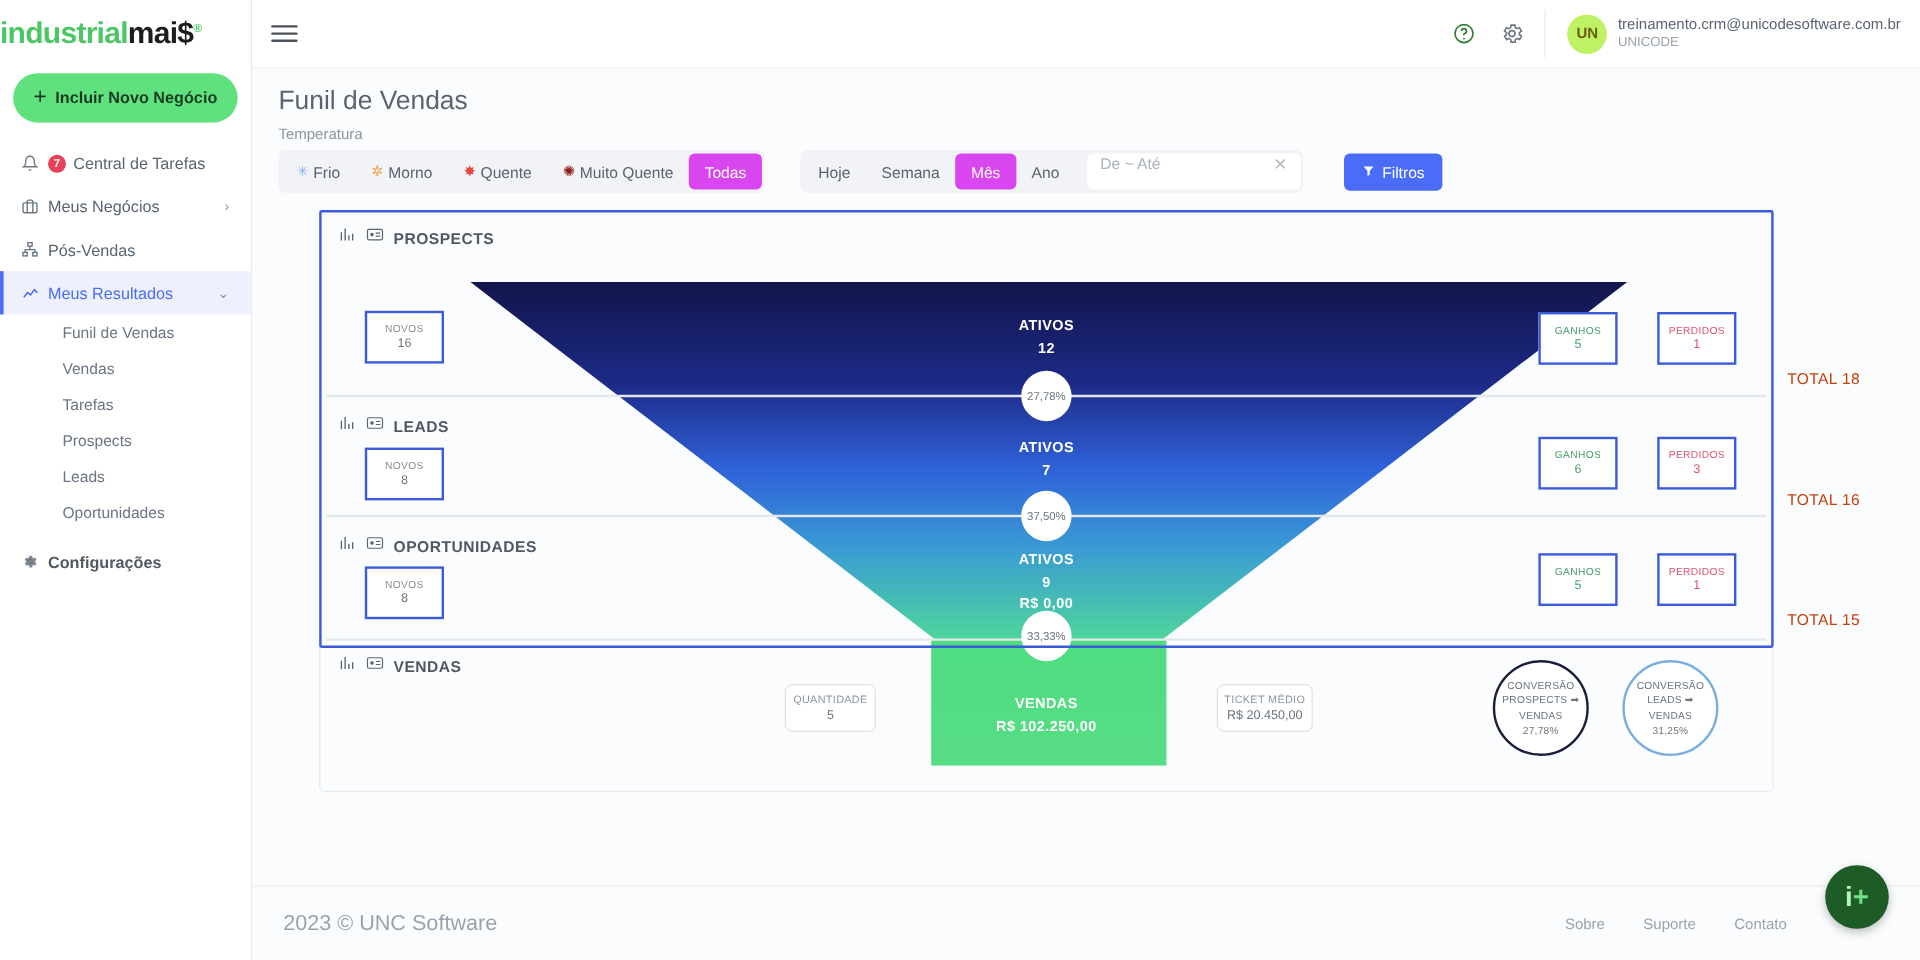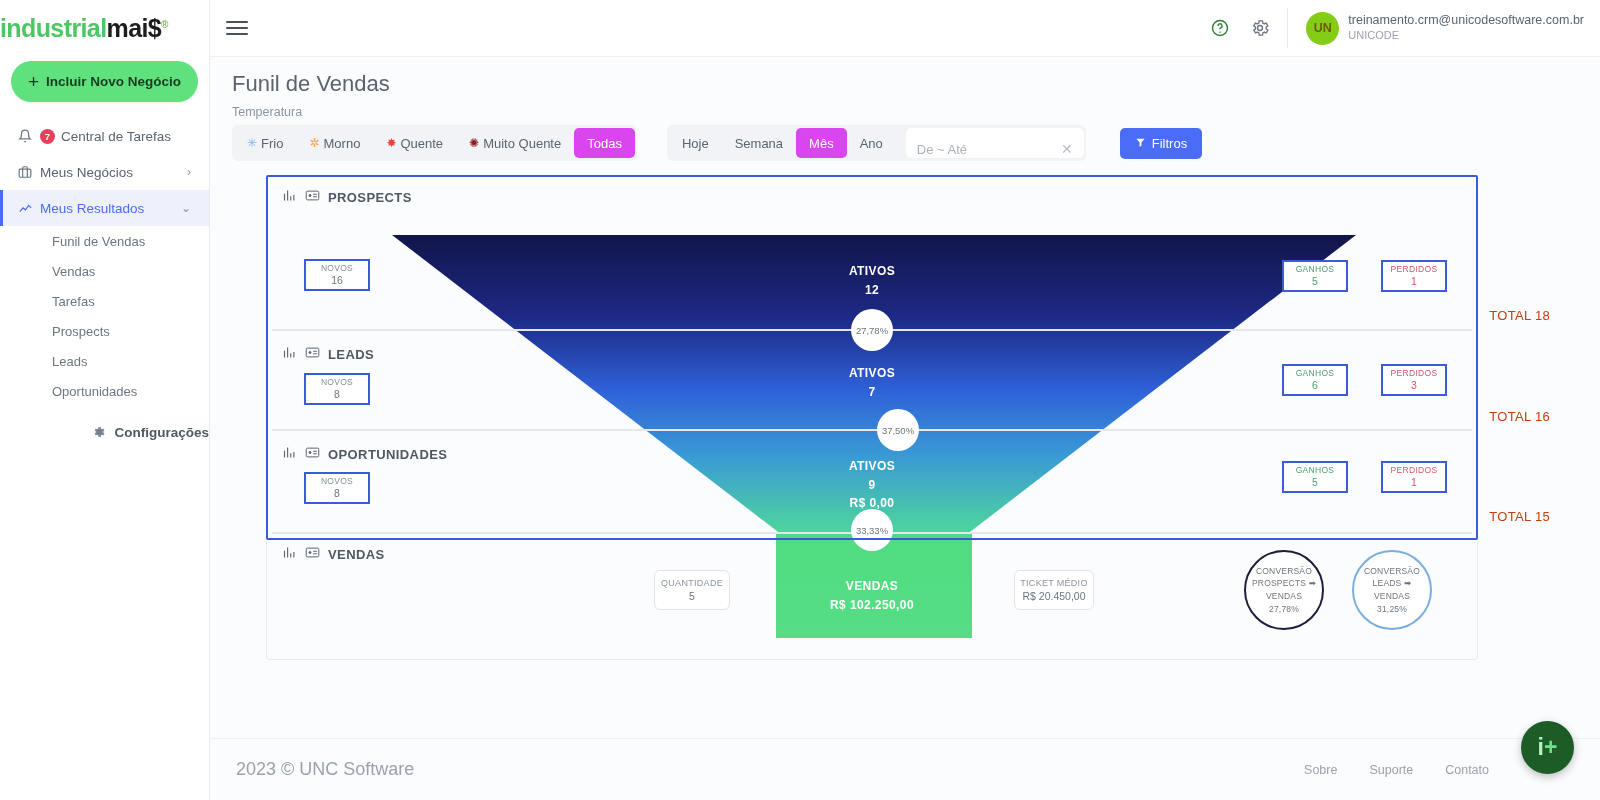--- a/index.html
+++ b/index.html
@@ -77,21 +77,21 @@
   .main { flex: 1; height: 800px; position: relative; background: #fbfcfe; }
   .topbar {
     height: 57px; background:#fff; border-bottom:1px solid #edf0f3;
     display:flex; align-items:center; padding: 0 16px;
   }
   .hamburger { width: 22px; cursor:pointer; display:flex; flex-direction:column; gap:4px;}
   .hamburger span { display:block; height:2px; background:#4a5159; border-radius:1px;}
   .topbar-right { margin-left:auto; display:flex; align-items:center; gap:14px;}
   .icon-btn { width:26px;height:26px;display:flex;align-items:center;justify-content:center;cursor:pointer;}
   .user-box { display:flex; align-items:center; gap:9px; padding-left:18px; border-left:1px solid #e9ecef; height:40px; cursor:pointer;}
-  .avatar { width:33px;height:33px;border-radius:50%;background:#84cc16;color:#6b5a12;
+  .avatar { width:33px;height:33px;border-radius:50%;background:#bef264;color:#6b5a12;
             display:flex;align-items:center;justify-content:center;font-size:12.5px;font-weight:600;}
   .user-email { font-size:12.5px; color:#5a6470; line-height:1.25;}
   .user-org { font-size:11px; color:#9aa3ad; line-height:1.25;}
 
   .page-head { padding: 14px 0 0 22px; }
   .page-title { font-size: 22px; color:#5a6470; font-weight:400; }
   .temp-label { font-size: 12.5px; color:#8b95a1; margin-top: 8px; }
 
   .filter-row { display:flex; align-items:center; gap:0; padding: 6px 0 0 22px; }
   .pill-group {
@@ -99,21 +99,21 @@
   }
   .pill {
     height:30px; padding: 0 13px; display:flex;align-items:center; gap:4px;
     font-size:13px; color:#5a6470; border-radius:5px; cursor:pointer; white-space:nowrap;
   }
   .pill.sel { background:#d946ef; color:#fff; }
   .pill .tico { font-size:12px; }
   .group2 { margin-left:30px; }
   .date-input {
     margin-left: 10px; width:178px; height:30px; background:#fff; border-radius:5px;
-    display:flex; align-items:flex-end; padding: 0 10px; font-size:13px; color:#a9b1ba;
+    display:flex; align-items:flex-start; padding: 0 10px; font-size:13px; color:#a9b1ba;
     border:1px solid #fff;
   }
   .date-input .x { margin-left:auto; color:#b5bcc4; font-size:14px; cursor:pointer;}
   .filtros-btn {
     margin-left: 34px; background:#4a6cf7; color:#fff; border-radius:5px;
     height:31px; padding:0 15px; display:flex;align-items:center;gap:6px;
     font-size:13px; cursor:pointer;
   }
 
   
@@ -128,21 +128,21 @@
   }
   .row { position:absolute; left:0; width:1212px; }
 
   .sec-head { display:flex; align-items:center; gap:8px; padding-left:16px; padding-top:13px; position:relative; z-index:7;}
   .sec-head .t { font-size:13px; color:#4f5963; font-weight:700; letter-spacing:.4px; }
 
   .funnel-svg { position:absolute; left:0; top:0; z-index:1; }
 
   .kbox {
     position:absolute; z-index:8; background:#fff; border:2px solid #3b5bdb;
-    width:66px; height:32px; display:flex;flex-direction:column;align-items:center;justify-content:center;
+    width:66px; height:44px; display:flex;flex-direction:column;align-items:center;justify-content:center;
     text-align:center; line-height:1.25;
   }
   .kbox .lab { font-size:8.5px; color:#868e96; letter-spacing:.3px;}
   .kbox .val { font-size:10.5px; color:#6c757d; }
   .kbox.win .lab, .kbox.win .val { color:#4a9e6b; }
   .kbox.lost .lab, .kbox.lost .val { color:#d9546b; }
   .total-txt { position:absolute; z-index:8; font-size:13px; color:#c2410c; letter-spacing:.3px;}
 
   .center-lbl {
     position:absolute; z-index:8; color:#fff; text-align:center;
@@ -214,20 +214,31 @@
       <span class="ico">
         <svg width="14" height="14" viewBox="0 0 24 24" fill="none" stroke="currentColor" stroke-width="2">
             <rect x="2" y="7" width="20" height="14" rx="2"></rect>
             <path d="M16 21V5a2 2 0 0 0-2-2h-4a2 2 0 0 0-2 2v16"></path>
           </svg>
       </span>
       <span>Meus Negócios</span>
       <span class="chev">›</span>
     </div>
 
+    <div class="nav-item">
+      <span class="ico">
+        <svg width="14" height="14" viewBox="0 0 24 24" fill="none" stroke="currentColor" stroke-width="2">
+            <rect x="9" y="2" width="6" height="5"></rect>
+            <rect x="2" y="16" width="6" height="5"></rect>
+            <rect x="16" y="16" width="6" height="5"></rect>
+            <path d="M12 7v5M5 16v-4h14v4"></path>
+          </svg>
+      </span>
+      <span>Pós-Vendas</span>
+    </div>
 
     <div class="nav-item active">
       <span class="ico">
         <svg width="15" height="15" viewBox="0 0 24 24" fill="none" stroke="currentColor" stroke-width="2">
             <path d="M3 17l5-6 4 3 5-7 4 4"></path>
           </svg>
       </span>
       <span>Meus Resultados</span>
       <span class="chev">⌄</span>
     </div>
@@ -244,21 +255,21 @@
     <div class="sub-nav-item">
         <span>Prospects</span>
       </div>
     <div class="sub-nav-item">
         <span>Leads</span>
       </div>
     <div class="sub-nav-item">
         <span>Oportunidades</span>
       </div>
 
-    <div class="nav-item" style="margin-top:8px;justify-content:flex-end;">
+    <div class="nav-item" style="margin-top:8px;">
       <span class="ico">
         <svg width="14" height="14" viewBox="0 0 24 24" fill="currentColor">
             <path d="M12 8a4 4 0 1 0 0 8 4 4 0 0 0 0-8zm0 6.2A2.2 2.2 0 1 1 12 9.8a2.2 2.2 0 0 1 0 4.4z"></path>
             <path d="M19.4 13a7.6 7.6 0 0 0 0-2l2-1.5-2-3.4-2.4 1a7.5 7.5 0 0 0-1.7-1l-.3-2.6h-4l-.4 2.6c-.6.2-1.1.6-1.6 1l-2.5-1-2 3.4L6.6 11a7.6 7.6 0 0 0 0 2l-2 1.5 2 3.4 2.5-1c.5.4 1 .8 1.6 1l.4 2.6h4l.3-2.6c.6-.2 1.2-.6 1.7-1l2.4 1 2-3.4-2-1.5z" opacity=".85"></path>
           </svg>
       </span>
       <span style="font-weight:600;color:#4f5963;">Configurações</span>
     </div>
   </div>
 </div>
@@ -441,21 +452,21 @@
     </div>
     <div class="kbox win" style="left:1016px; top:189px;">
       <span class="lab">GANHOS</span>
       <span class="val">6</span>
     </div>
     <div class="kbox lost" style="left:1115px; top:189px;">
       <span class="lab">PERDIDOS</span>
       <span class="val">3</span>
     </div>
     <div class="total-txt" style="right:28px; top:234px;">TOTAL 16</div>
-    <div class="pct-circle" style="left:611px; top:234px;text-align:center;">37,50%</div>
+    <div class="pct-circle" style="left:585px; top:234px;text-align:center;">37,50%</div>
 
     <div class="row" style="top:257px;">
       <div class="sec-head">
         <span>
           <svg width="15" height="15" viewBox="0 0 24 24" fill="none" stroke="#5a6470" stroke-width="1.8">
               <path d="M4 20V9M9 20V4M14 20v-7M19 20V11"></path>
             </svg>
         </span>
         <span>
           <svg width="15" height="15" viewBox="0 0 24 24" fill="none" stroke="#5a6470" stroke-width="1.6">

